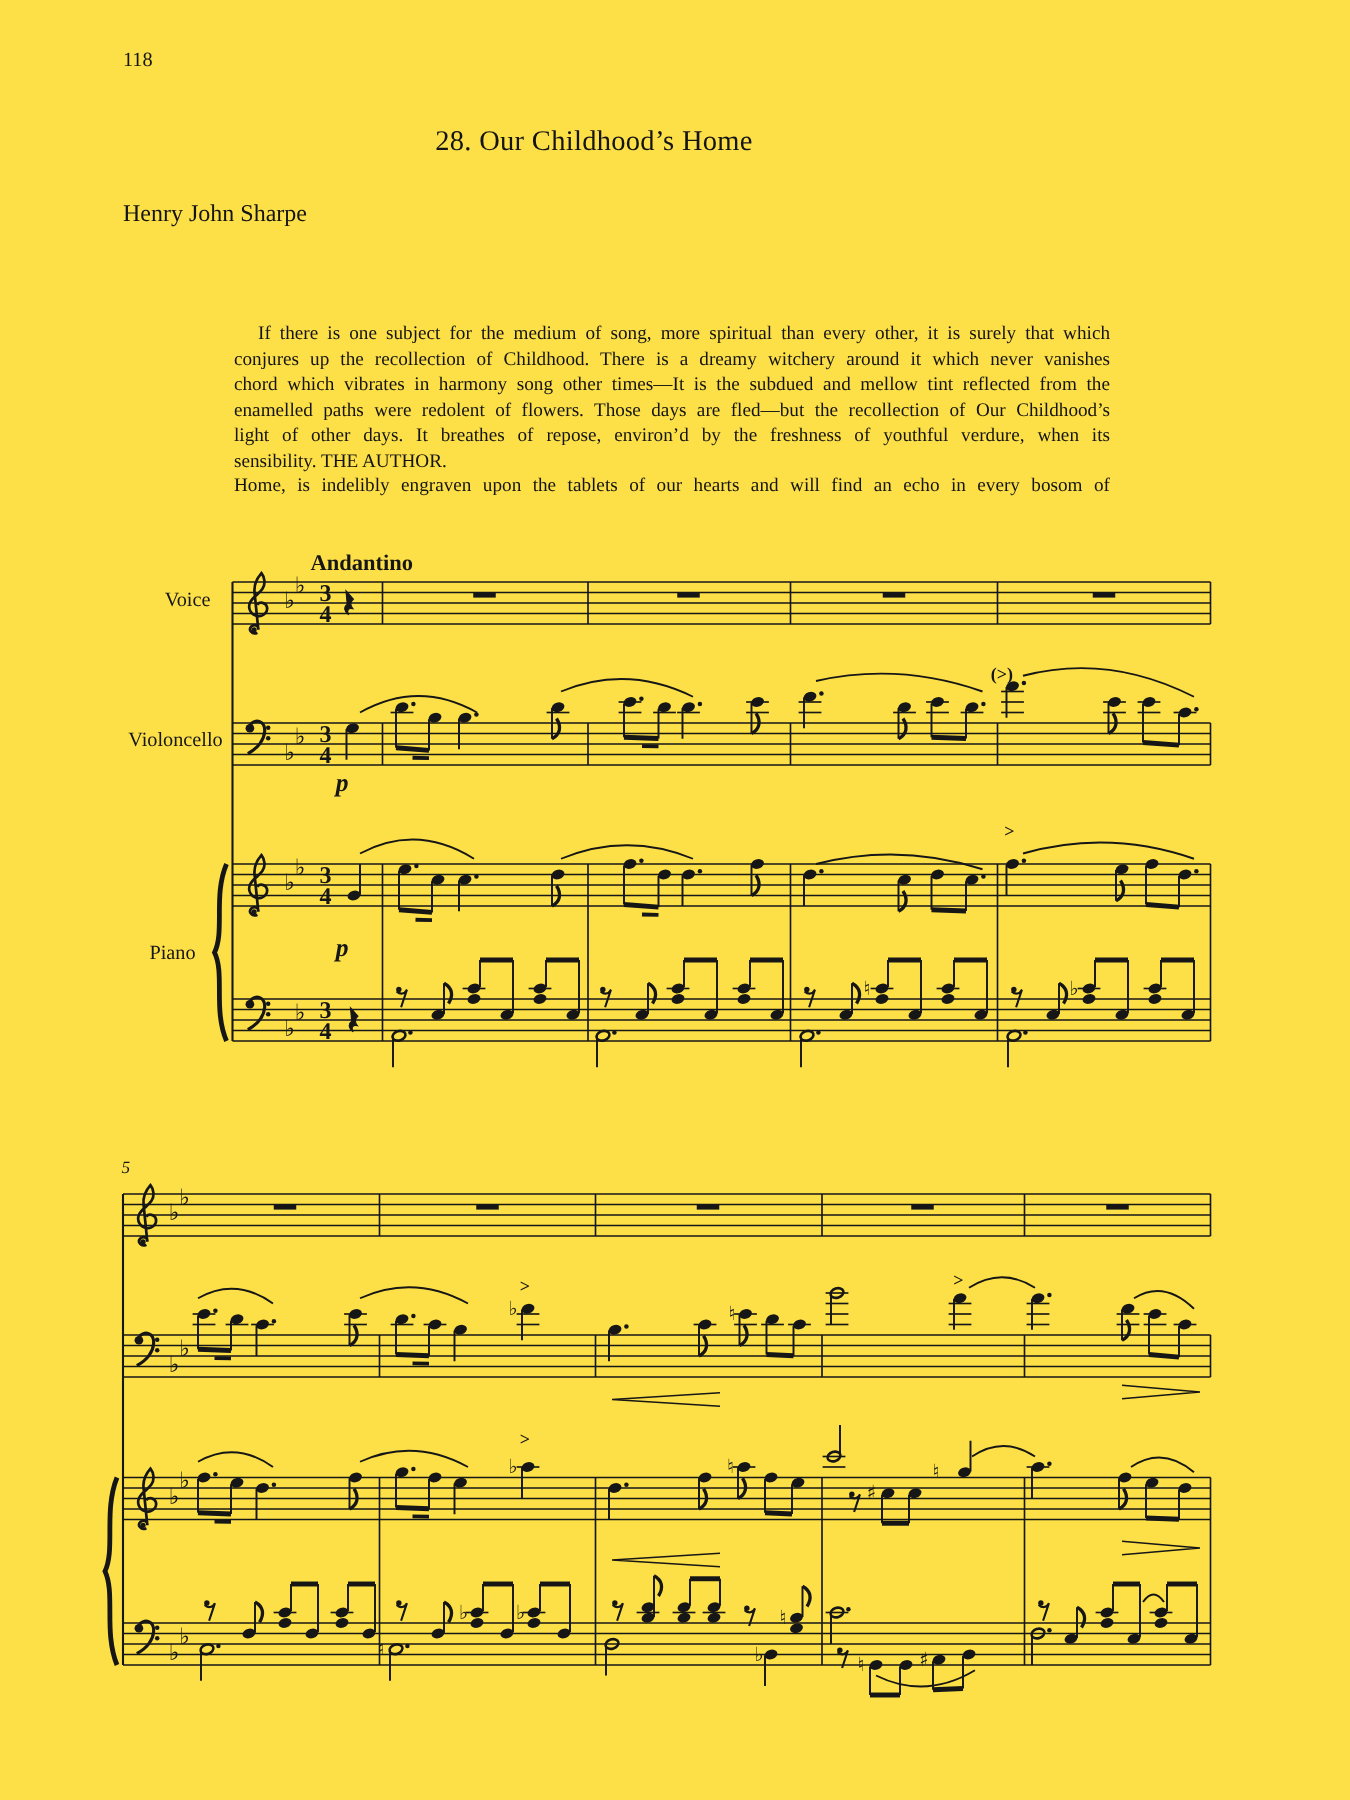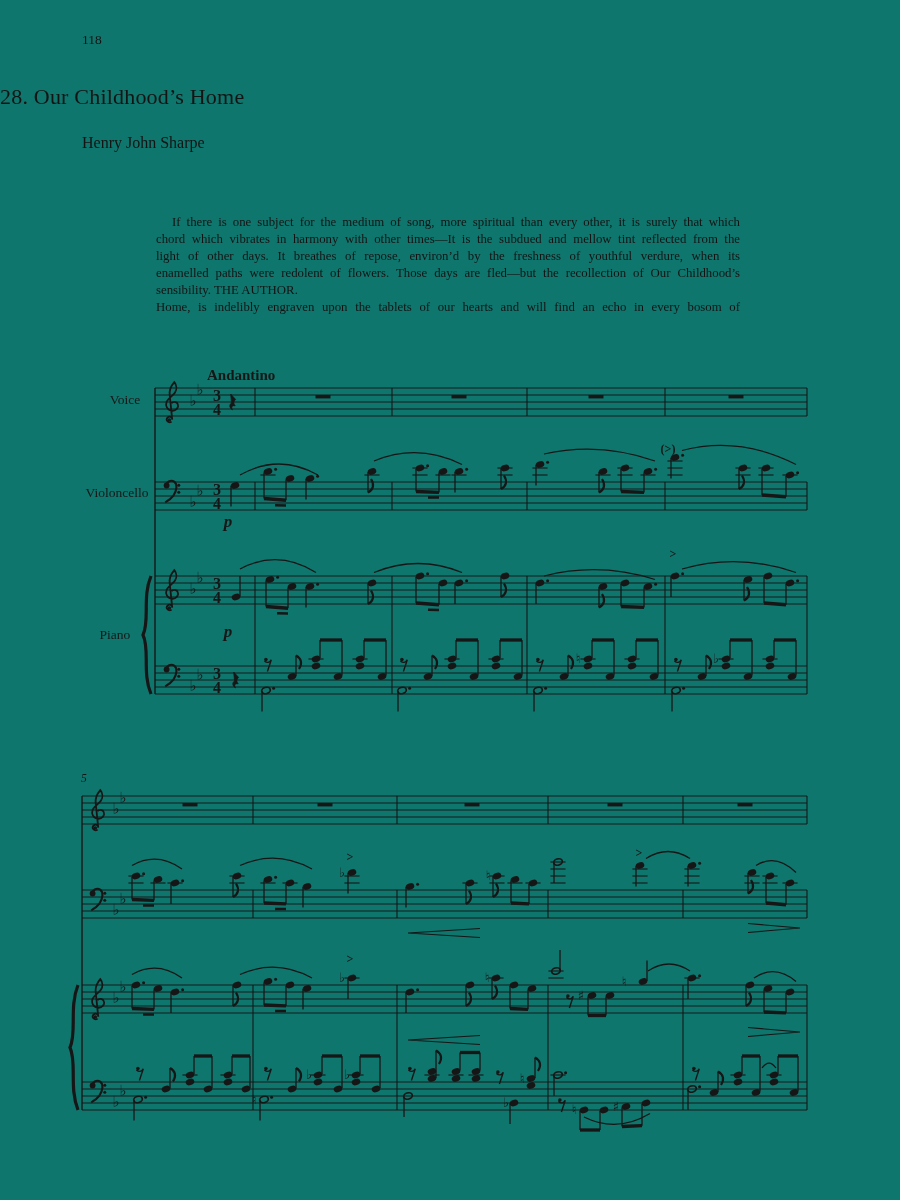--- a/index.html
+++ b/index.html
@@ -1,39 +1,40 @@
 <!DOCTYPE html>
 <html><head>
 <meta charset="utf-8">
 <style>
   html,body{margin:0;padding:0;background:#888;}
-  .page{position:relative;width:900px;height:1200px;background:#0f766e;overflow:hidden;
+  .page{position:relative;width:900px;height:1200px;background:#fde047;overflow:hidden;
         font-family:"Liberation Serif", serif;color:#141414;}
   .pgnum{position:absolute;left:82px;top:32px;font-size:13.5px;}
-  .title{position:absolute;left:0;top:84px;width:792px;text-align:left;font-size:22px;
+  .title{position:absolute;left:0;top:84px;width:792px;text-align:center;font-size:19px;
          letter-spacing:0.2px;}
   .composer{position:absolute;left:82px;top:134px;font-size:16px;}
   .preface{position:absolute;left:156px;top:178px;width:584px;font-size:12.8px;line-height:16.9px;}
   .preface .pline{text-align:justify;text-align-last:justify;white-space:nowrap;}
   .preface .pline.first{text-indent:16px;margin-top:36px;}
   .preface .pline.last{text-align-last:left;}
   svg.score{position:absolute;left:0;top:0;}
 </style>
 </head>
 <body>
 
 <div class="page">
   <div class="pgnum">118</div>
   <div class="title">28. Our Childhood’s Home</div>
   <div class="composer">Henry John Sharpe</div>
   <div class="preface">
       <div class="pline first">If there is one subject for the medium of song, more spiritual than every other, it is surely that which</div>
-      <div class="pline">chord which vibrates in harmony with other times—It is the subdued and mellow tint reflected from the</div>
+      <div class="pline">conjures up the recollection of Childhood. There is a dreamy witchery around it which never vanishes</div>
+      <div class="pline">chord which vibrates in harmony song other times—It is the subdued and mellow tint reflected from the</div>
+      <div class="pline">enamelled paths were redolent of flowers. Those days are fled—but the recollection of Our Childhood’s</div>
       <div class="pline">light of other days. It breathes of repose, environ’d by the freshness of youthful verdure, when its</div>
-      <div class="pline">enamelled paths were redolent of flowers. Those days are fled—but the recollection of Our Childhood’s</div>
       <div class="pline last">sensibility. THE AUTHOR.</div>
       <div class="pline">Home, is indelibly engraven upon the tablets of our hearts and will find an echo in every bosom of</div>
     </div>
   <svg class="score" id="score" width="900" height="1200" viewBox="0 0 900 1200">
       <g>
         <g>
           <line x1="155" y1="388" x2="807" y2="388" stroke="#161616" stroke-width="0.95"></line>
           <line x1="155" y1="395" x2="807" y2="395" stroke="#161616" stroke-width="0.95"></line>
           <line x1="155" y1="402" x2="807" y2="402" stroke="#161616" stroke-width="0.95"></line>
           <line x1="155" y1="409" x2="807" y2="409" stroke="#161616" stroke-width="0.95"></line>

